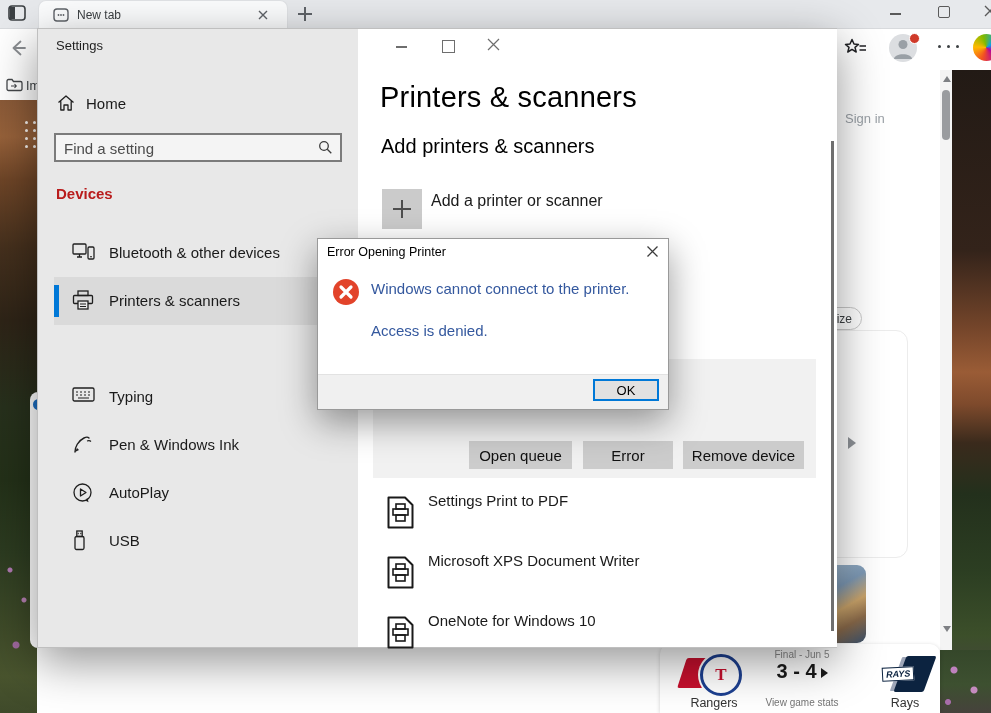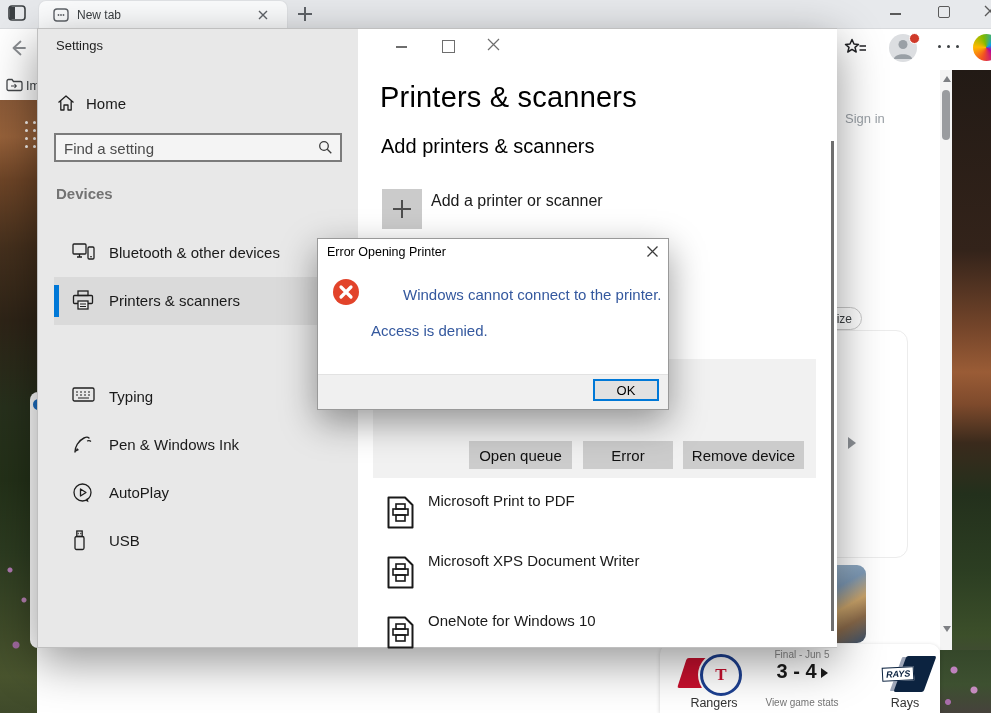--- a/index.html
+++ b/index.html
@@ -116,21 +116,21 @@
   .sw-sidebar{left:0;top:0;width:320px;height:618px;background:#e8e8e8;padding-left:48px;}
   .sw-title{left:18px;top:9px;font-size:13px;color:#1f1f1f;}
   .home-row{left:0;top:56px;width:320px;height:36px;text-align:right;}
   .home-icon{left:18px;top:8px;}
   .home-label{left:48px;top:10px;font-size:15px;color:#1a1a1a;}
   .search-box{left:16px;top:104px;width:288px;height:29px;background:#f4f4f4;border:2px solid #7b7b7b;box-sizing:border-box;}
   .search-input{position:absolute;left:6px;top:1px;width:240px;height:22px;border:none;background:transparent;outline:none;
      font-size:15px;color:#444;font-family:inherit;}
   .search-input::placeholder{color:#4d4d4d;opacity:1;}
   .search-glass{left:262px;top:5px;}
-  .sw-section{left:18px;top:156px;font-size:15px;font-weight:bold;color:#737373;}
+  .sw-section{left:18px;top:156px;font-size:15px;font-weight:bold;color:#b91c1c;}
   .nav-item{left:16px;width:320px;height:48px;}
   .nav-item .icon{position:absolute;left:18px;top:13px;}
   .nav-item .label{position:absolute;left:55px;top:15px;font-size:15px;color:#1a1a1a;}
   .nav-sel{background:#dadada;}
   .nav-accent{position:absolute;left:0;top:8px;width:5px;height:32px;background:#0078d7;}
 
   .sw-main{left:320px;top:0;width:479px;height:618px;background:#fff;}
   .swc-min{left:358px;top:17px;width:11px;height:1.5px;background:#6e6e6e;}
   .swc-restore{left:404px;top:11px;width:11px;height:11px;border:1.2px solid #6e6e6e;}
   .swc-close{left:449px;top:9px;}
@@ -151,21 +151,21 @@
   .printer-row .plabel{position:absolute;left:70px;font-size:15px;color:#1a1a1a;}
   .sw-scroll{left:473px;top:112px;width:2.5px;height:490px;background:#6f6f6f;}
 
   
   .dialog{left:317px;top:238px;width:352px;height:172px;background:#fff;border:1px solid #999;
      box-sizing:border-box;box-shadow:0 12px 34px rgba(0,0,0,.4);}
   .dlg-title{left:9px;top:6px;font-size:12.5px;color:#000;}
   .dlg-close{left:328px;top:6px;cursor:pointer;}
   .dlg-erricon{left:15px;top:40px;width:26px;height:26px;border-radius:50%;background:#e2432a;}
   .dlg-msg{position:absolute;left:53px;font-size:15px;color:#34589e;}
-  .dlg-msg1{top:47px;margin-left:32px;}
+  .dlg-msg1{top:41px;}
   .dlg-msg2{top:83px;}
   .dlg-footer{left:0;top:135px;width:350px;height:35px;background:#f0f0f0;border-top:1px solid #e2e2e2;box-sizing:border-box;}
   .dlg-ok{left:275px;top:140px;width:66px;height:22px;background:#e1e1e1;border:2px solid #0078d7;
      box-sizing:border-box;font-size:13px;color:#000;display:flex;align-items:center;justify-content:center;cursor:pointer;}
 </style>
 </head>
 <body>
 
 <div class="screen">
 
@@ -411,21 +411,21 @@
 
     <div class="printer-row">
       <span class="picon" style="left:349px;top:467px">
         <svg width="27" height="33" viewBox="0 0 27 33">
             <path d="M1.5 1.5 H18 L25.5 9 V31.5 H1.5 Z" fill="none" stroke="#1a1a1a" stroke-width="2" stroke-linejoin="round"></path>
             <rect x="9" y="8" width="9" height="5" fill="none" stroke="#1a1a1a" stroke-width="1.6"></rect>
             <rect x="6" y="13" width="15" height="6" fill="none" stroke="#1a1a1a" stroke-width="1.6"></rect>
             <rect x="9" y="19" width="9" height="6" fill="none" stroke="#1a1a1a" stroke-width="1.6"></rect>
           </svg>
       </span>
-      <span class="plabel" style="left:390px;top:463px">Microsoft Print to PDF</span>
+      <span class="plabel" style="left:390px;top:463px">Settings Print to PDF</span>
     </div>
     <div class="printer-row">
       <span class="picon" style="left:349px;top:527px">
         <svg width="27" height="33" viewBox="0 0 27 33">
             <path d="M1.5 1.5 H18 L25.5 9 V31.5 H1.5 Z" fill="none" stroke="#1a1a1a" stroke-width="2" stroke-linejoin="round"></path>
             <rect x="9" y="8" width="9" height="5" fill="none" stroke="#1a1a1a" stroke-width="1.6"></rect>
             <rect x="6" y="13" width="15" height="6" fill="none" stroke="#1a1a1a" stroke-width="1.6"></rect>
             <rect x="9" y="19" width="9" height="6" fill="none" stroke="#1a1a1a" stroke-width="1.6"></rect>
           </svg>
       </span>

